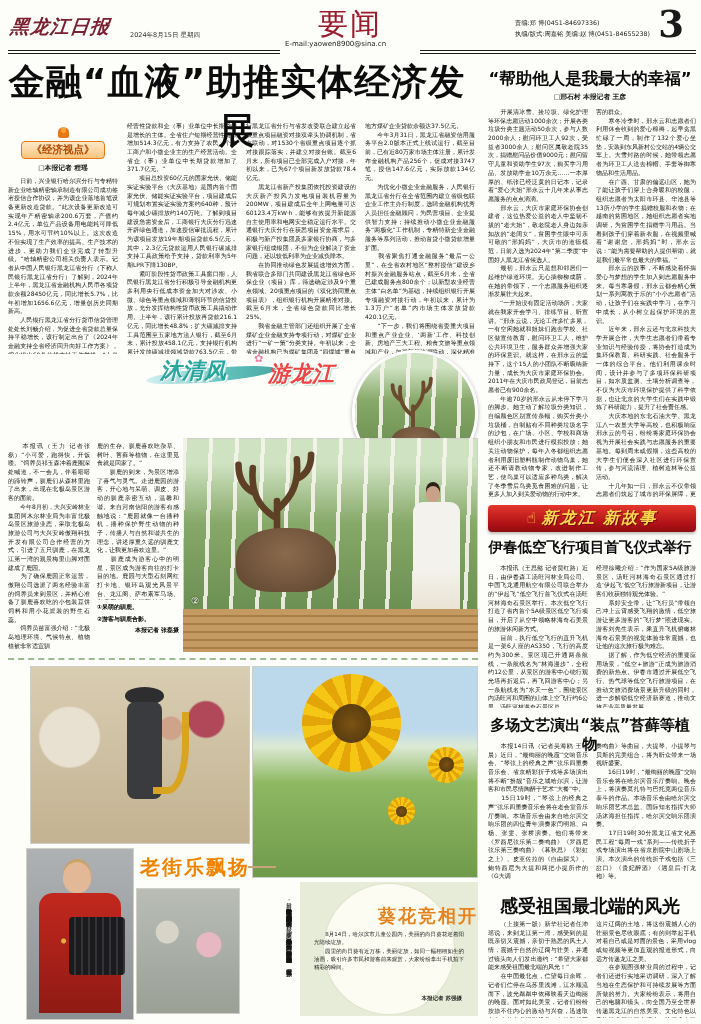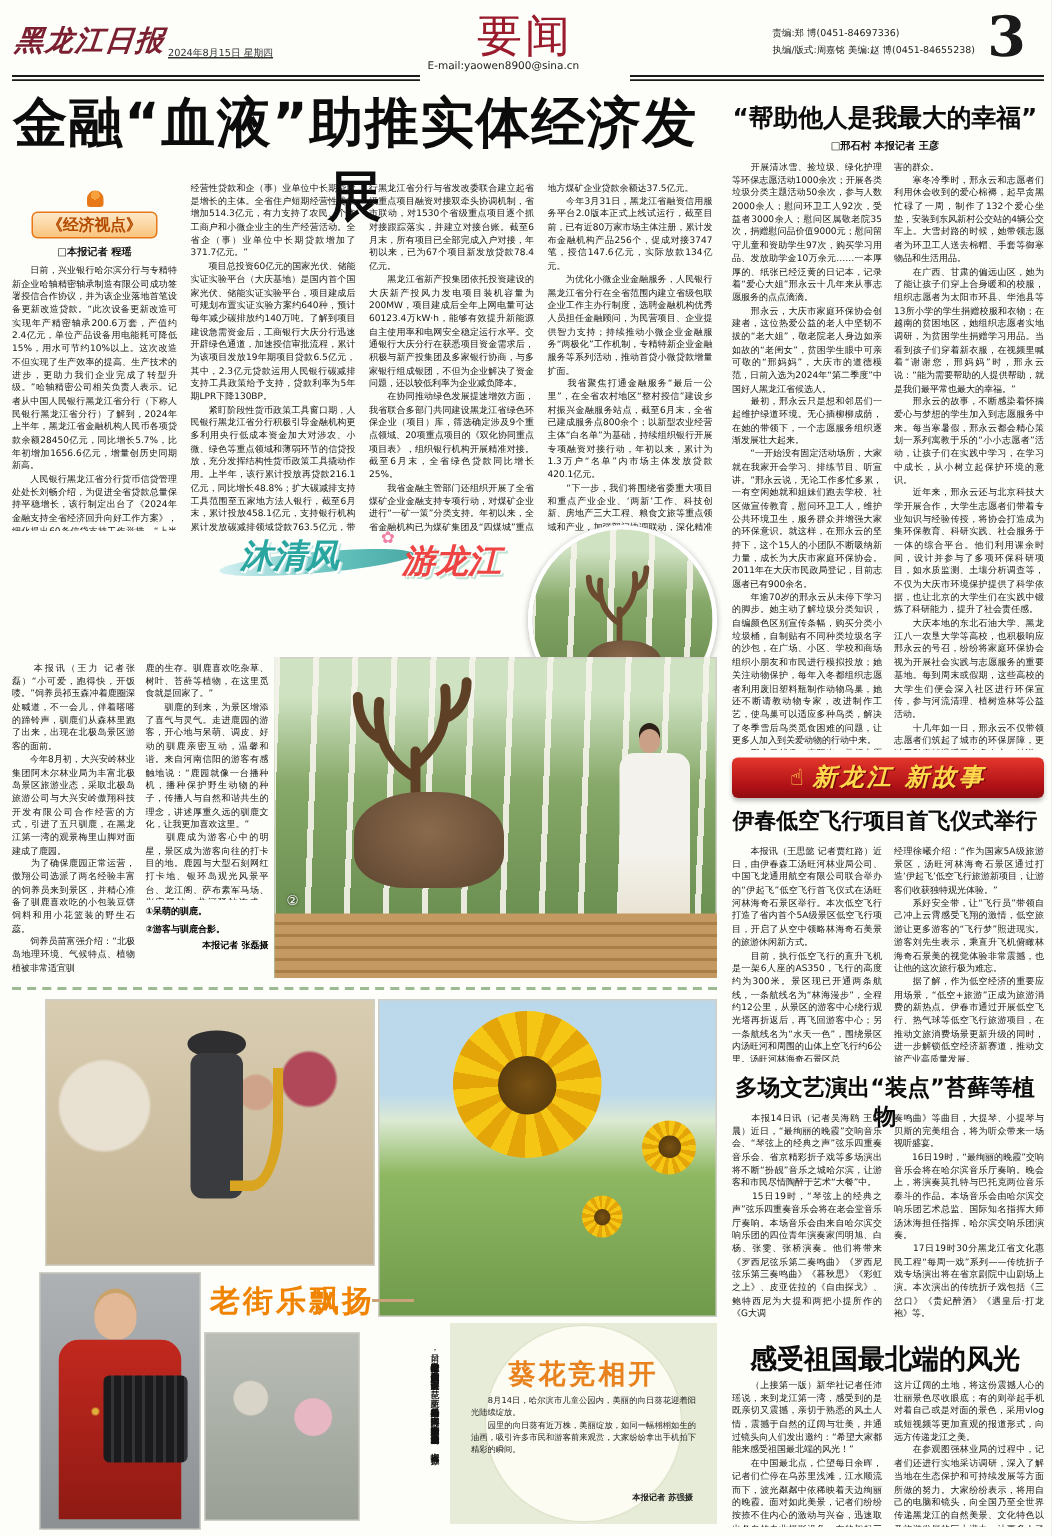--- a/index.html
+++ b/index.html
@@ -1,20 +1,20 @@
 <!DOCTYPE html>
 <html><head>
 <meta charset="utf-8">
 <style>
   html,body{margin:0;padding:0;background:#e8e6e0;font-family:"DejaVu Sans",sans-serif;}
   .page{position:relative;width:701px;height:1024px;background:#fdfdfa;margin:0 auto;overflow:hidden;}
   .abs{position:absolute;}
   
   .masthead{left:10px;top:14px;width:118px;height:28px;font-family:"DejaVu Serif",serif;font-style:italic;font-weight:900;font-size:19px;color:#7b2030;transform:skewX(-6deg);letter-spacing:1px;}
-  .head-date{left:112px;top:31px;width:130px;font-size:6.5px;color:#333;text-decoration:underline;}
+  .head-date{left:130px;top:31px;width:130px;font-size:6.5px;color:#333;}
   .section-title{left:290px;top:4px;width:120px;text-align:center;font-size:30px;font-weight:400;color:#9a1b2c;letter-spacing:2px;}
   .head-email{left:285px;top:40px;width:130px;text-align:left;font-size:7px;color:#222;}
   .head-editors{left:515px;top:18px;width:150px;font-size:6.3px;color:#222;line-height:1.7;text-align:left;}
   .page-num{left:648px;top:2px;width:46px;text-align:center;font-family:"DejaVu Serif",serif;font-weight:900;font-size:37px;color:#1a1a1a;}
   .rule{height:1px;background:#1a1a1a;border-bottom:1px solid #1a1a1a;padding-bottom:2px;background-clip:content-box;}
   .rule.l{left:8px;top:50px;width:272px;}
   .rule.r{left:420px;top:50px;width:276px;}
   .rule-inner{height:1px;background:#1a1a1a;margin-top:3px;}
   
   .body-text{font-size:6px;line-height:1.45;text-align:justify;white-space:pre-line;color:#141414;overflow:hidden;}
@@ -83,21 +83,21 @@
   .photo-crowd{left:136px;top:888px;width:104px;height:126px;background:radial-gradient(circle at 70% 45%,#e8b7c4 0 12%,transparent 13%),radial-gradient(circle at 30% 35%,#d9d4c8 0 10%,transparent 11%),linear-gradient(180deg,#b9bdb6,#9aa096);}
   .street-vtext{left:244px;top:886px;width:50px;height:130px;writing-mode:vertical-rl;font-size:6px;line-height:1.7;color:#141414;text-align:justify;overflow:hidden;}
   .photo-sunflower{left:252px;top:666px;width:226px;height:212px;background:linear-gradient(180deg,#bcd9ec 0 30%,#dcead4 38%,#8fb863 55%,#6f9a4a 100%);}
   .flower{position:absolute;border-radius:50%;background:repeating-conic-gradient(#f6c614 0 14deg,#e3a508 14deg 28deg);}
   .flower::after{content:"";position:absolute;left:30%;top:30%;width:40%;height:40%;border-radius:50%;background:radial-gradient(circle,#7a5214,#4f350c);}
   .fl-main{left:22%;top:4%;width:44%;height:46%;}
   .fl-s1{left:78%;top:38%;width:16%;height:17%;}
   .fl-s2{left:60%;top:62%;width:12%;height:13%;}
   .sun-panel{left:300px;top:882px;width:178px;height:134px;background:#e7ecd8;}
   .sun-circle{position:absolute;left:24px;top:2px;width:130px;height:130px;border-radius:50%;background:#fcfcf2;box-shadow:0 0 0 1px #dfe4cd;}
-  .sun-title{position:absolute;left:0;top:22px;width:100%;text-align:center;font-size:18px;font-weight:900;color:#e8821e;letter-spacing:2px;}
+  .sun-title{position:absolute;left:0;top:22px;width:100%;text-align:right;font-size:18px;font-weight:900;color:#e8821e;letter-spacing:2px;}
   .sun-text{position:absolute;left:14px;top:48px;width:150px;font-size:5.5px;line-height:1.5;text-align:justify;white-space:pre-line;color:#222;}
   .sun-credit{position:absolute;right:16px;bottom:14px;font-size:5.5px;font-weight:bold;color:#222;}
 </style>
 </head>
 <body>
 
 <div class="page">
 
   <div class="abs masthead">黑龙江日报</div>
   <div class="abs head-date">2024年8月15日 星期四</div>

